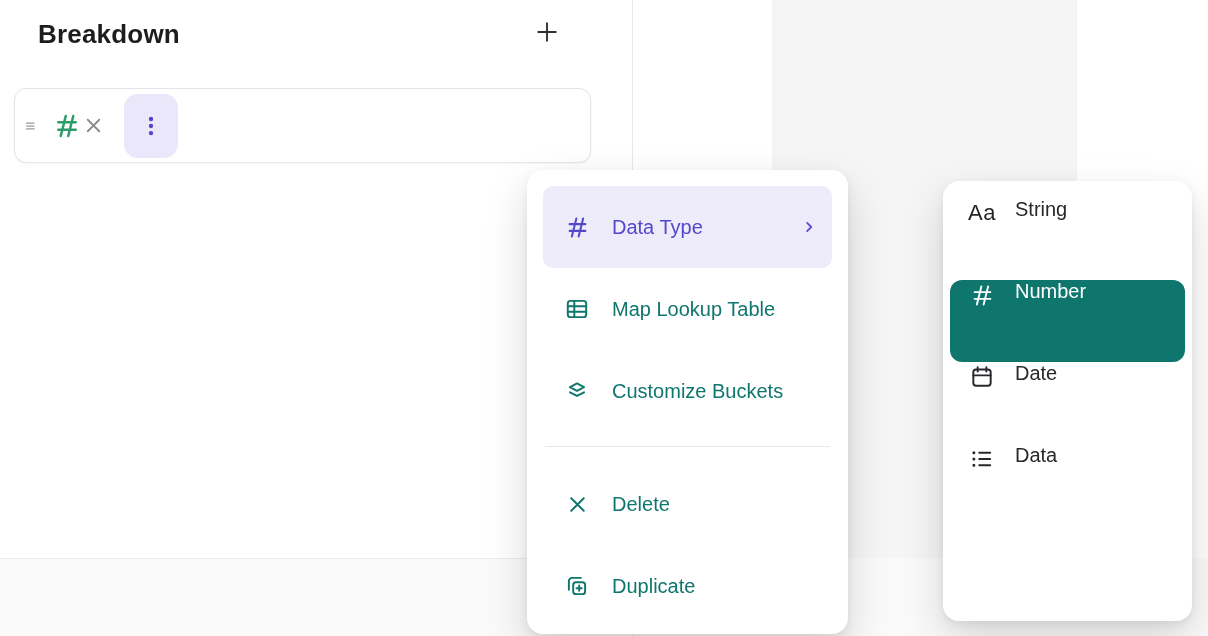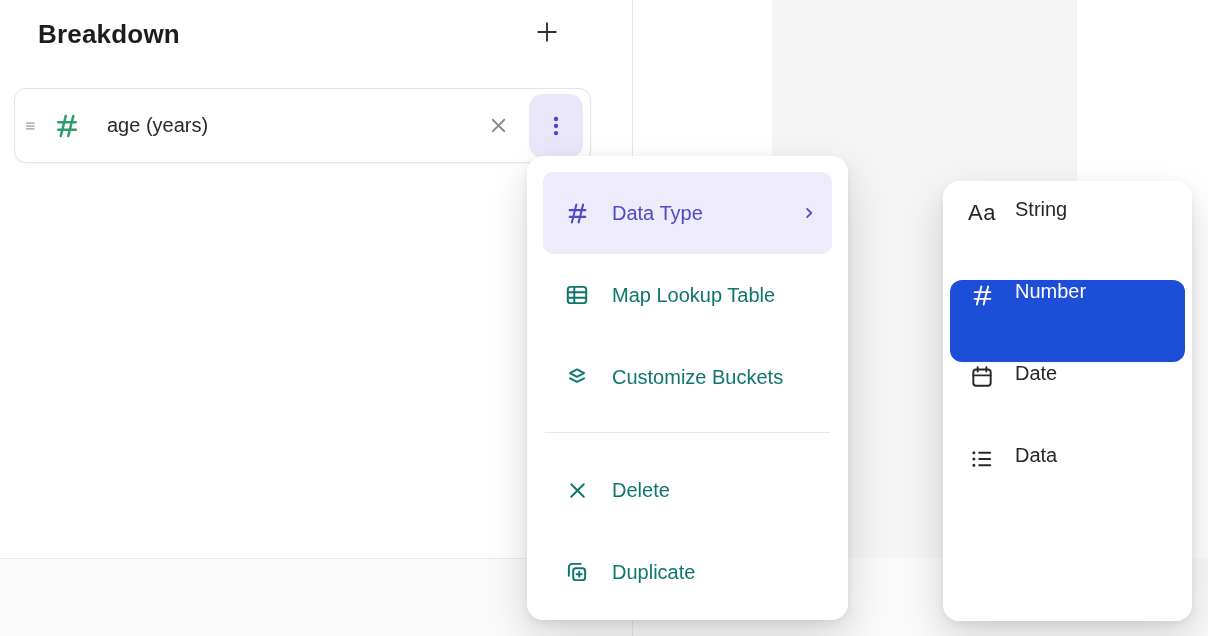--- a/index.html
+++ b/index.html
@@ -102,21 +102,21 @@
     border-radius: 14px;
     background: #e9e7f9;
     display: flex; align-items: center; justify-content: center;
     cursor: pointer;
     border: none;
   }
 
   
   .menu {
     position: absolute;
-    left: 527px; top: 156px;
+    left: 527px; top: 170px;
     width: 321px; height: 464px;
     background: #ffffff;
     border-radius: 16px;
     box-shadow: 0 3px 8px rgba(0,0,0,0.07), 0 18px 44px rgba(0,0,0,0.15);
     padding: 16px 16px 4px 16px;
     z-index: 5;
   }
   .menu-row {
     height: 82px;
     display: flex;
@@ -157,21 +157,21 @@
     align-items: flex-start;
     padding: 0 10px 0 16px;
     border-radius: 12px;
     font-size: 20px;
     color: #28282c;
     cursor: pointer;
   }
   .sub-row .mi { width: 32px; height: 30px; display: flex; align-items: center; justify-content: center; flex: 0 0 auto; }
   .sub-row .ml { margin-left: 17px; white-space: nowrap; }
   .sub-row.selected {
-    background: #1d4ed8;
+    background: #0f766e;
     color: #ffffff;
   }
   .aa-glyph { font-size: 22px; font-weight: 500; color: #26262a; letter-spacing: 0.5px; }
 
   svg { display: block; }
 </style>
 </head>
 <body>
 
 <div class="stage">
@@ -194,21 +194,20 @@
     <span class="grip">
       <svg width="20" height="20" viewBox="0 0 24 24" fill="none" stroke="currentColor" stroke-width="1.5" stroke-linecap="round">
         <path d="M5.5 8.5h9M5.5 12h9M5.5 15.5h9"></path>
       </svg>
     </span>
     <span class="field-hash">
       <svg width="30" height="30" viewBox="0 0 24 24" fill="none" stroke="currentColor" stroke-width="2" stroke-linecap="round">
         <path d="M5 9h14M5 15h14M11 4l-4 16M17 4l-4 16"></path>
       </svg>
     </span>
-    <span class="field-label">age (years)</span>
     <button class="field-close">
       <span>
         <svg width="23" height="23" viewBox="0 0 24 24" fill="none" stroke="currentColor" stroke-width="1.9" stroke-linecap="round">
           <path d="M6 6l12 12M18 6L6 18"></path>
         </svg>
       </span>
     </button>
     <button class="kebab-btn">
       <span>
         <svg width="26" height="30" viewBox="0 0 24 24" fill="#5244c9">

